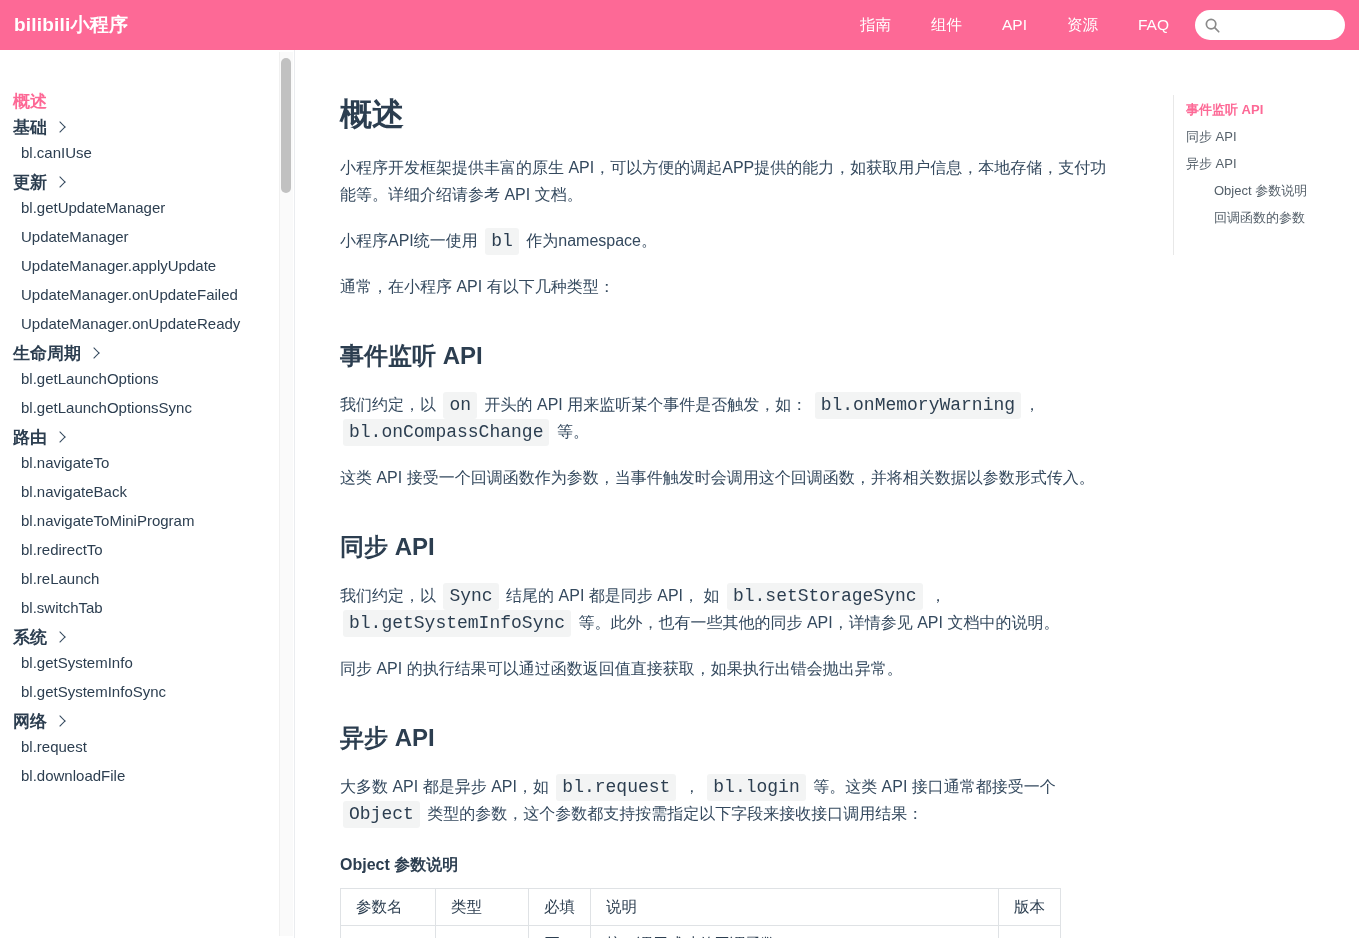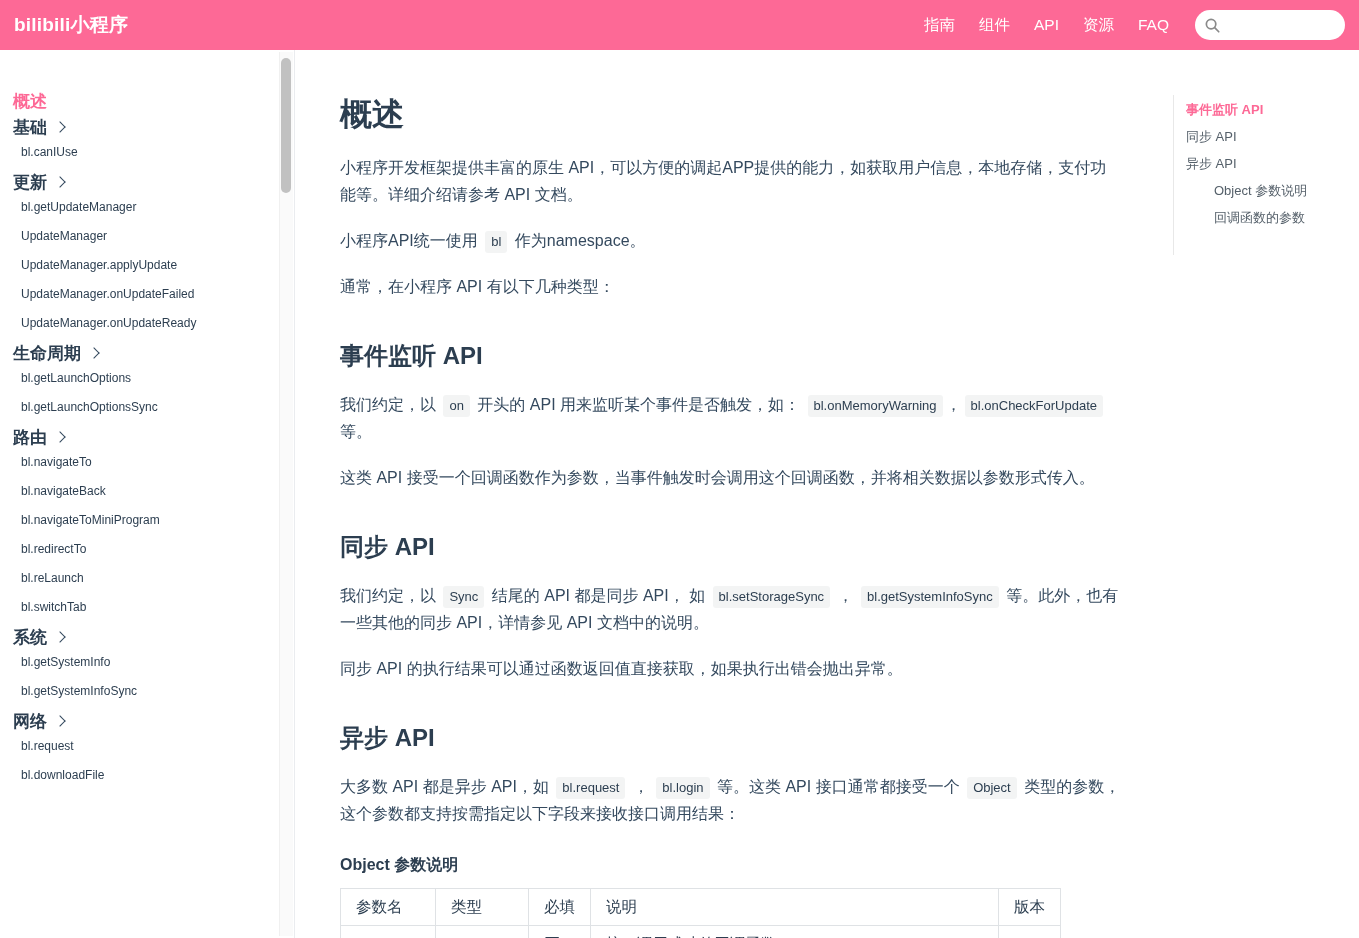--- a/index.html
+++ b/index.html
@@ -13,21 +13,21 @@
   a { text-decoration:none; color:inherit; cursor:pointer; }
 
   
   .header {
     position:absolute; top:0; left:0; right:0; height:50px;
     background: var(--brand,#fd6996);
     display:flex; align-items:center;
     padding:0 10px 0 14px; z-index:20;
   }
   .logo { color:#fff; font-weight:700; font-size:19px; letter-spacing:.2px; }
-  .top-nav { margin-left:auto; display:flex; align-items:center; gap:24px; }
+  .top-nav { margin-left:auto; display:flex; align-items:center; gap:40px; }
   .nav-link { color:#fff; font-size:15.5px; }
   .nav-link.active { font-weight:400; }
   .search-box {
     margin-left:26px; margin-right:4px;
     width:150px; height:30px; background:#fff; border-radius:15px;
     display:flex; align-items:center; padding-left:9px;
   }
   .search-box input {
     border:none; outline:none; background:transparent;
     width:112px; font-size:13px; margin-left:4px;
@@ -48,21 +48,21 @@
     line-height:20px; padding:8px 0;
   }
   .side-title.active { color:var(--brand,#fd6996); }
   .chev {
     position:absolute; right:-17px; top:13px;
     width:8px; height:8px;
     border-top:1.6px solid #34495e; border-right:1.6px solid #34495e;
     transform:rotate(45deg);
   }
   .side-link {
-    display:block; font-size:12px; line-height:17px; padding:6px 0 6px 8px;
+    display:block; font-size:15px; line-height:17px; padding:6px 0 6px 8px;
     color:var(--text_heading,#2c3e50);
   }
   .scroll-track {
     position:absolute; top:2px; right:1px; bottom:2px; width:14px;
     background:#fafafa; border-left:1px solid #f0f0f0;
   }
   .scroll-thumb {
     position:absolute; top:6px; right:2px; width:10px; height:135px;
     background:var(--scrollbar,#c1c1c1); border-radius:5px;
   }
@@ -71,22 +71,22 @@
   .main {
     position:absolute; top:50px; left:296px; right:0; bottom:0;
     padding:44px 0 0 44px; overflow:hidden;
   }
   .content { width:782px; }
   h1 { font-size:32px; line-height:40px; color:var(--text_heading,#2c3e50); font-weight:700; margin-bottom:20px; }
   h2 { font-size:24px; line-height:32px; color:var(--text_heading,#2c3e50); font-weight:700; margin:40px 0 14px; }
   h4 { font-size:16px; color:var(--text_heading,#2c3e50); font-weight:700; margin:28px 0 12px; }
   .para { font-size:16px; line-height:27px; margin:19px 0; color:var(--text_body,#34495e); }
   .inline-code {
-    font-family:Liberation Sans, sans-serif;
-    font-size:13px; line-height:1;
+    font-family:Liberation Mono, monospace;
+    font-size:18px; line-height:1;
     background:var(--code_bg,#f3f4f4); color:var(--text_heading,#2c3e50);
     padding:3px 6px 4px; border-radius:3px; margin:0 3px;
     white-space:nowrap;
   }
 
   
   .params-table { border-collapse:collapse; margin-top:10px; table-layout:fixed; }
   .params-table col.c1{width:95px} .params-table col.c2{width:93px}
   .params-table col.c3{width:57px} .params-table col.c4{width:408px}
   .params-table col.c5{width:62px}
@@ -149,21 +149,21 @@
 </aside>
 
 <main class="main">
   <div class="content">
     <h1>概述</h1>
     <div id="main-blocks">
         <p class="para">小程序开发框架提供丰富的原生 API，可以方便的调起APP提供的能力，如获取用户信息，本地存储，支付功能等。详细介绍请参考 API 文档。</p>
         <p class="para">小程序API统一使用 <code class="inline-code">bl</code> 作为namespace。</p>
         <p class="para">通常，在小程序 API 有以下几种类型：</p>
         <h2>事件监听 API</h2>
-        <p class="para">我们约定，以 <code class="inline-code">on</code> 开头的 API 用来监听某个事件是否触发，如： <code class="inline-code">bl.onMemoryWarning</code>，<code class="inline-code">bl.onCheckForUpdate</code> 等。</p>
+        <p class="para">我们约定，以 <code class="inline-code">on</code> 开头的 API 用来监听某个事件是否触发，如： <code class="inline-code">bl.onMemoryWarning</code>，<code class="inline-code">bl.onCompassChange</code> 等。</p>
         <p class="para">这类 API 接受一个回调函数作为参数，当事件触发时会调用这个回调函数，并将相关数据以参数形式传入。</p>
         <h2>同步 API</h2>
         <p class="para">我们约定，以 <code class="inline-code">Sync</code> 结尾的 API 都是同步 API， 如 <code class="inline-code">bl.setStorageSync</code> ， <code class="inline-code">bl.getSystemInfoSync</code> 等。此外，也有一些其他的同步 API，详情参见 API 文档中的说明。</p>
         <p class="para">同步 API 的执行结果可以通过函数返回值直接获取，如果执行出错会抛出异常。</p>
         <h2>异步 API</h2>
         <p class="para">大多数 API 都是异步 API，如 <code class="inline-code">bl.request</code> ， <code class="inline-code">bl.login</code> 等。这类 API 接口通常都接受一个 <code class="inline-code">Object</code> 类型的参数，这个参数都支持按需指定以下字段来接收接口调用结果：</p>
         <h4>Object 参数说明</h4>
         <table class="params-table">
           <colgroup>
             <col class="c1">

